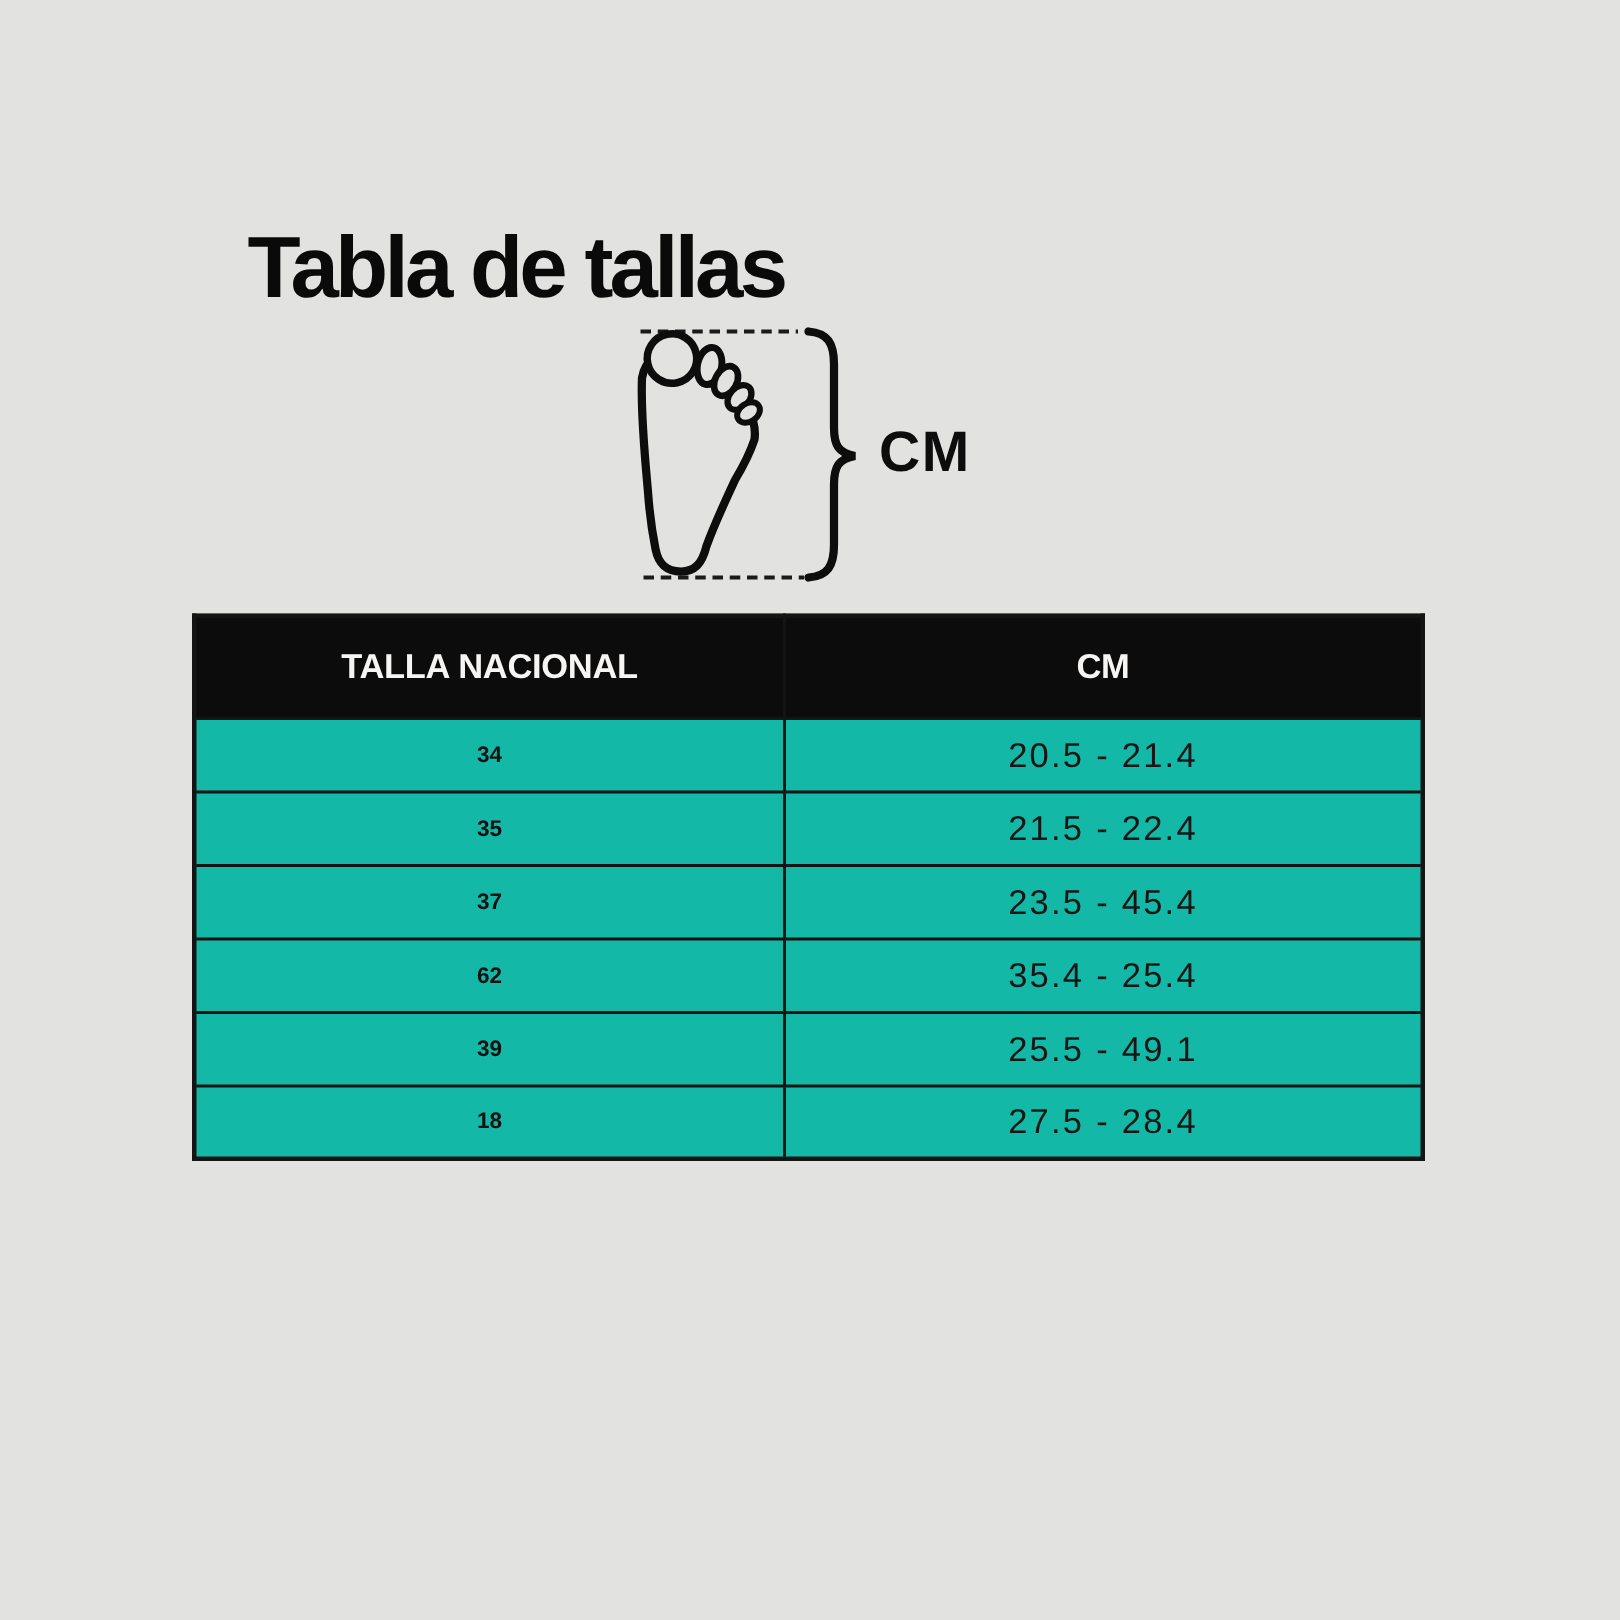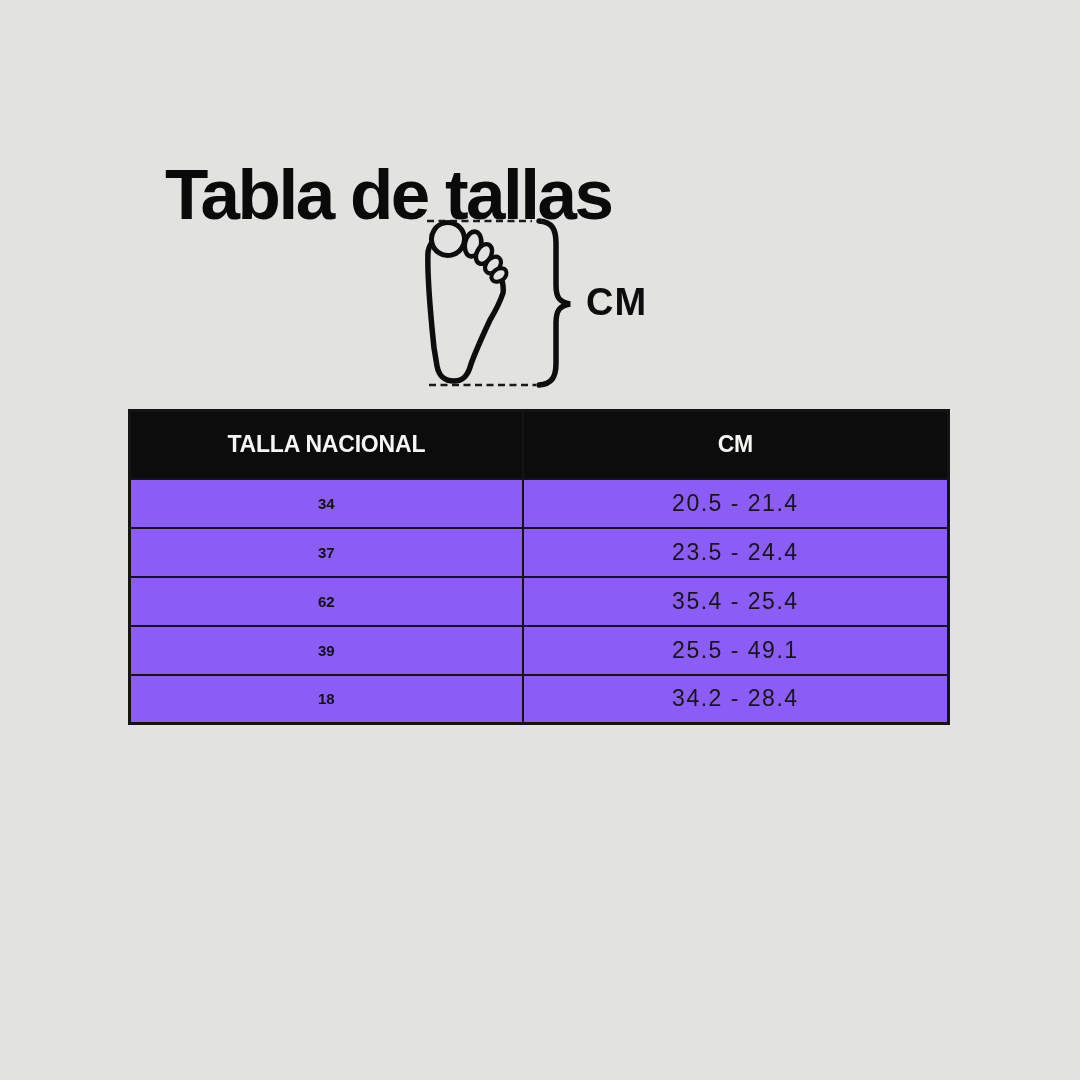--- a/index.html
+++ b/index.html
@@ -7,21 +7,21 @@
     width:1080px;height:1080px;
     background:#e2e2e0;
     font-family:"Liberation Sans",sans-serif;
     position:relative;
     overflow:hidden;
     color:#0d0d0d;
   }
   .title{
     position:absolute;
     left:165px;top:111px;
-    font-size:71px;
+    font-size:58px;
     font-weight:bold;
     letter-spacing:-2.5px;
     line-height:1;
     color:#0a0a0a;
     white-space:nowrap;
   }
   .diagram{
     position:absolute;
     left:420px;top:210px;
     height:185px;
@@ -35,21 +35,21 @@
     letter-spacing:1px;
     margin-left:6px;
     color:#0d0d0d;
   }
   table.size-table{
     position:absolute;
     left:128px;top:409px;
     width:822px;
     border-collapse:collapse;
     table-layout:fixed;
-    background:#8b5cf6;
+    background:#14b8a6;
     border:3px solid #141414;
   }
   .size-table th,.size-table td{
     border:2.5px solid #141414;
     text-align:center;
     vertical-align:middle;
     padding:0;
   }
   .size-table thead tr{height:68px;}
   .size-table tbody tr{height:49px;}
@@ -116,29 +116,33 @@
       <th class="col-talla">TALLA NACIONAL</th>
       <th class="col-cm">CM</th>
     </tr>
   </thead>
   <tbody>
       <tr>
         <td class="talla">34</td>
         <td class="cm">20.5 - 21.4</td>
       </tr>
       <tr>
+        <td class="talla">35</td>
+        <td class="cm">21.5 - 22.4</td>
+      </tr>
+      <tr>
         <td class="talla">37</td>
-        <td class="cm">23.5 - 24.4</td>
+        <td class="cm">23.5 - 45.4</td>
       </tr>
       <tr>
         <td class="talla">62</td>
         <td class="cm">35.4 - 25.4</td>
       </tr>
       <tr>
         <td class="talla">39</td>
         <td class="cm">25.5 - 49.1</td>
       </tr>
       <tr>
         <td class="talla">18</td>
-        <td class="cm">34.2 - 28.4</td>
+        <td class="cm">27.5 - 28.4</td>
       </tr>
     </tbody>
 </table>
 
 </body></html>

